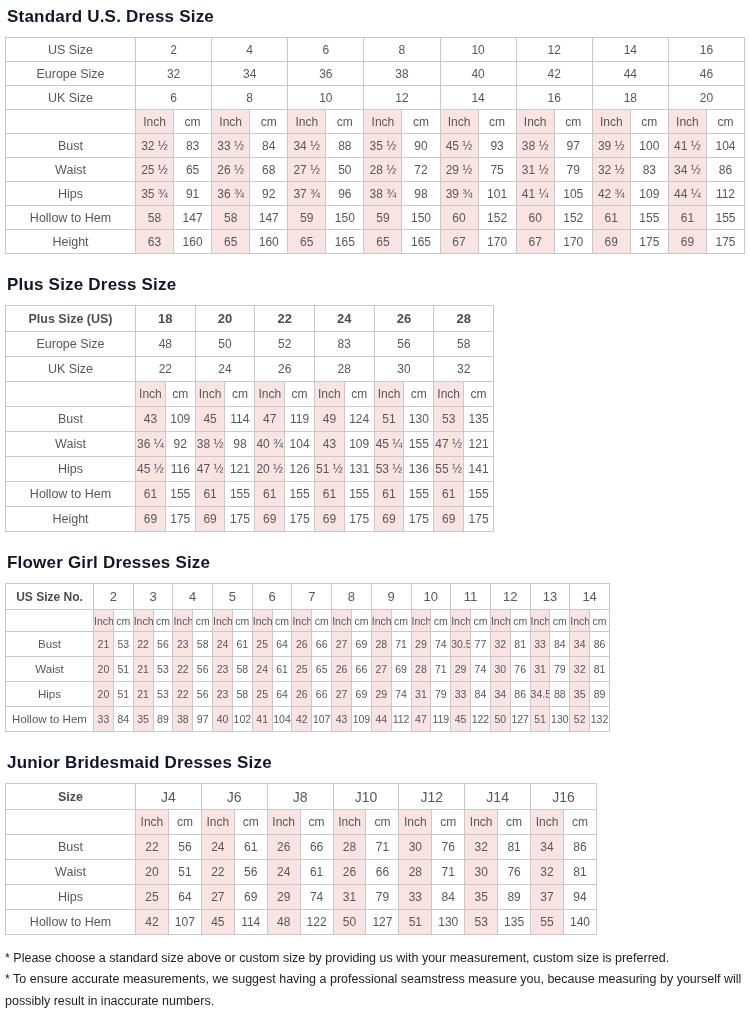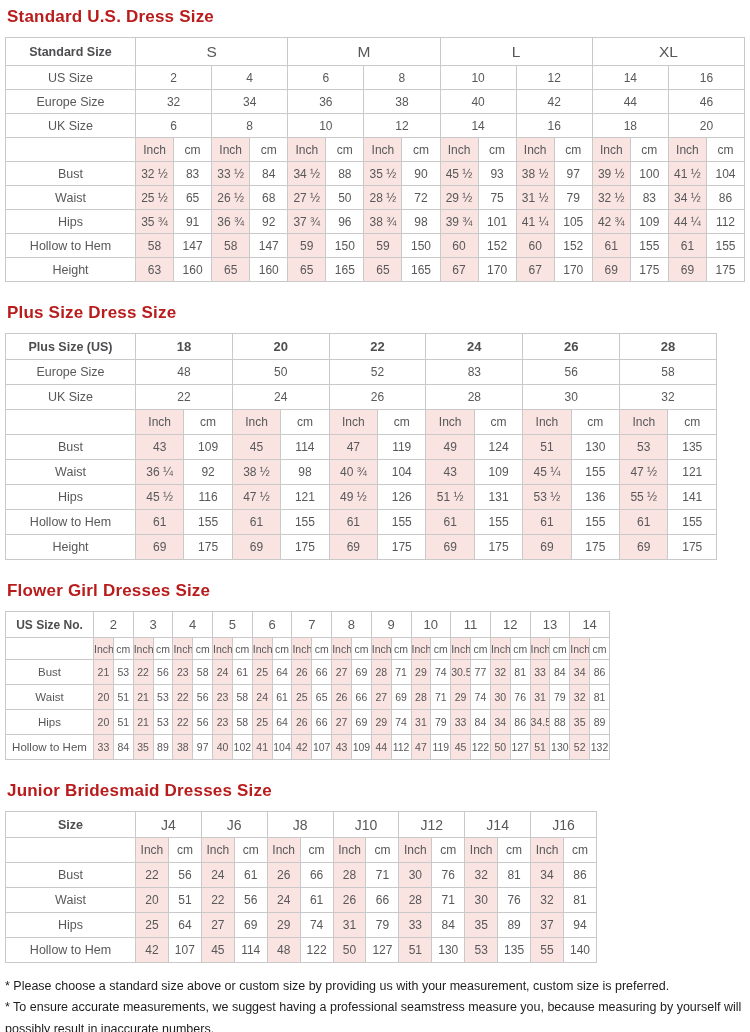--- a/index.html
+++ b/index.html
@@ -6,21 +6,21 @@
   html, body { margin: 0; padding: 0; background: #ffffff; }
   body {
     width: 750px;
     font-family: "Liberation Sans", "DejaVu Sans", sans-serif;
     color: #58585a;
     padding: 0 5px;
   }
   .section-title {
     font-size: 17px;
     font-weight: bold;
-    color: #b91c1c;
+    color: #0f172a;
     margin: 21px 0 10px 2px;
     letter-spacing: 0.2px;
   }
   section:first-child .section-title { margin-top: 7px; }
   .tbl {
     border-collapse: collapse;
     table-layout: fixed;
     background: #fff;
     border: 1px solid #bdbdbd;
   }
@@ -40,21 +40,21 @@
   .tbl .head-cell { font-size: 14px; }
 
   
   .t-standard { width: 740px; }
   .t-standard col.label-col { width: 130px; }
   .t-standard tr { height: 24px; }
   .t-standard tr.head-row { height: 28px; }
   .t-standard .head-cell { font-size: 15.5px; }
 
   
-  .t-plus { width: 712px; }
+  .t-plus { width: 489px; }
   .t-plus col.label-col { width: 130px; }
   .t-plus tr { height: 25px; }
   .t-plus tr.head-row { height: 26px; }
   .t-plus .head-cell { font-size: 13px; font-weight: bold; color: #4e4e50; }
 
   
   .t-flower { width: 605px; }
   .t-flower col.label-col { width: 88px; }
   .t-flower tr { height: 25px; }
   .t-flower tr.head-row { height: 26px; }
@@ -100,27 +100,20 @@
           <col>
           <col>
           <col>
           <col>
           <col>
           <col>
           <col>
           <col>
         </colgroup>
         <tbody>
-          <tr class="head-row">
-            <td class="label corner">Standard Size</td>
-            <td class="head-cell" colspan="4">S</td>
-            <td class="head-cell" colspan="4">M</td>
-            <td class="head-cell" colspan="4">L</td>
-            <td class="head-cell" colspan="4">XL</td>
-          </tr>
           <tr>
             <td class="label">US Size</td>
             <td colspan="2">2</td>
             <td colspan="2">4</td>
             <td colspan="2">6</td>
             <td colspan="2">8</td>
             <td colspan="2">10</td>
             <td colspan="2">12</td>
             <td colspan="2">14</td>
             <td colspan="2">16</td>
@@ -354,21 +347,21 @@
             <td class="cm">155</td>
             <td class="inch">47 ½</td>
             <td class="cm">121</td>
           </tr>
           <tr>
             <td class="label">Hips</td>
             <td class="inch">45 ½</td>
             <td class="cm">116</td>
             <td class="inch">47 ½</td>
             <td class="cm">121</td>
-            <td class="inch">49 ½</td>
+            <td class="inch">20 ½</td>
             <td class="cm">126</td>
             <td class="inch">51 ½</td>
             <td class="cm">131</td>
             <td class="inch">53 ½</td>
             <td class="cm">136</td>
             <td class="inch">55 ½</td>
             <td class="cm">141</td>
           </tr>
           <tr>
             <td class="label">Hollow to Hem</td>

